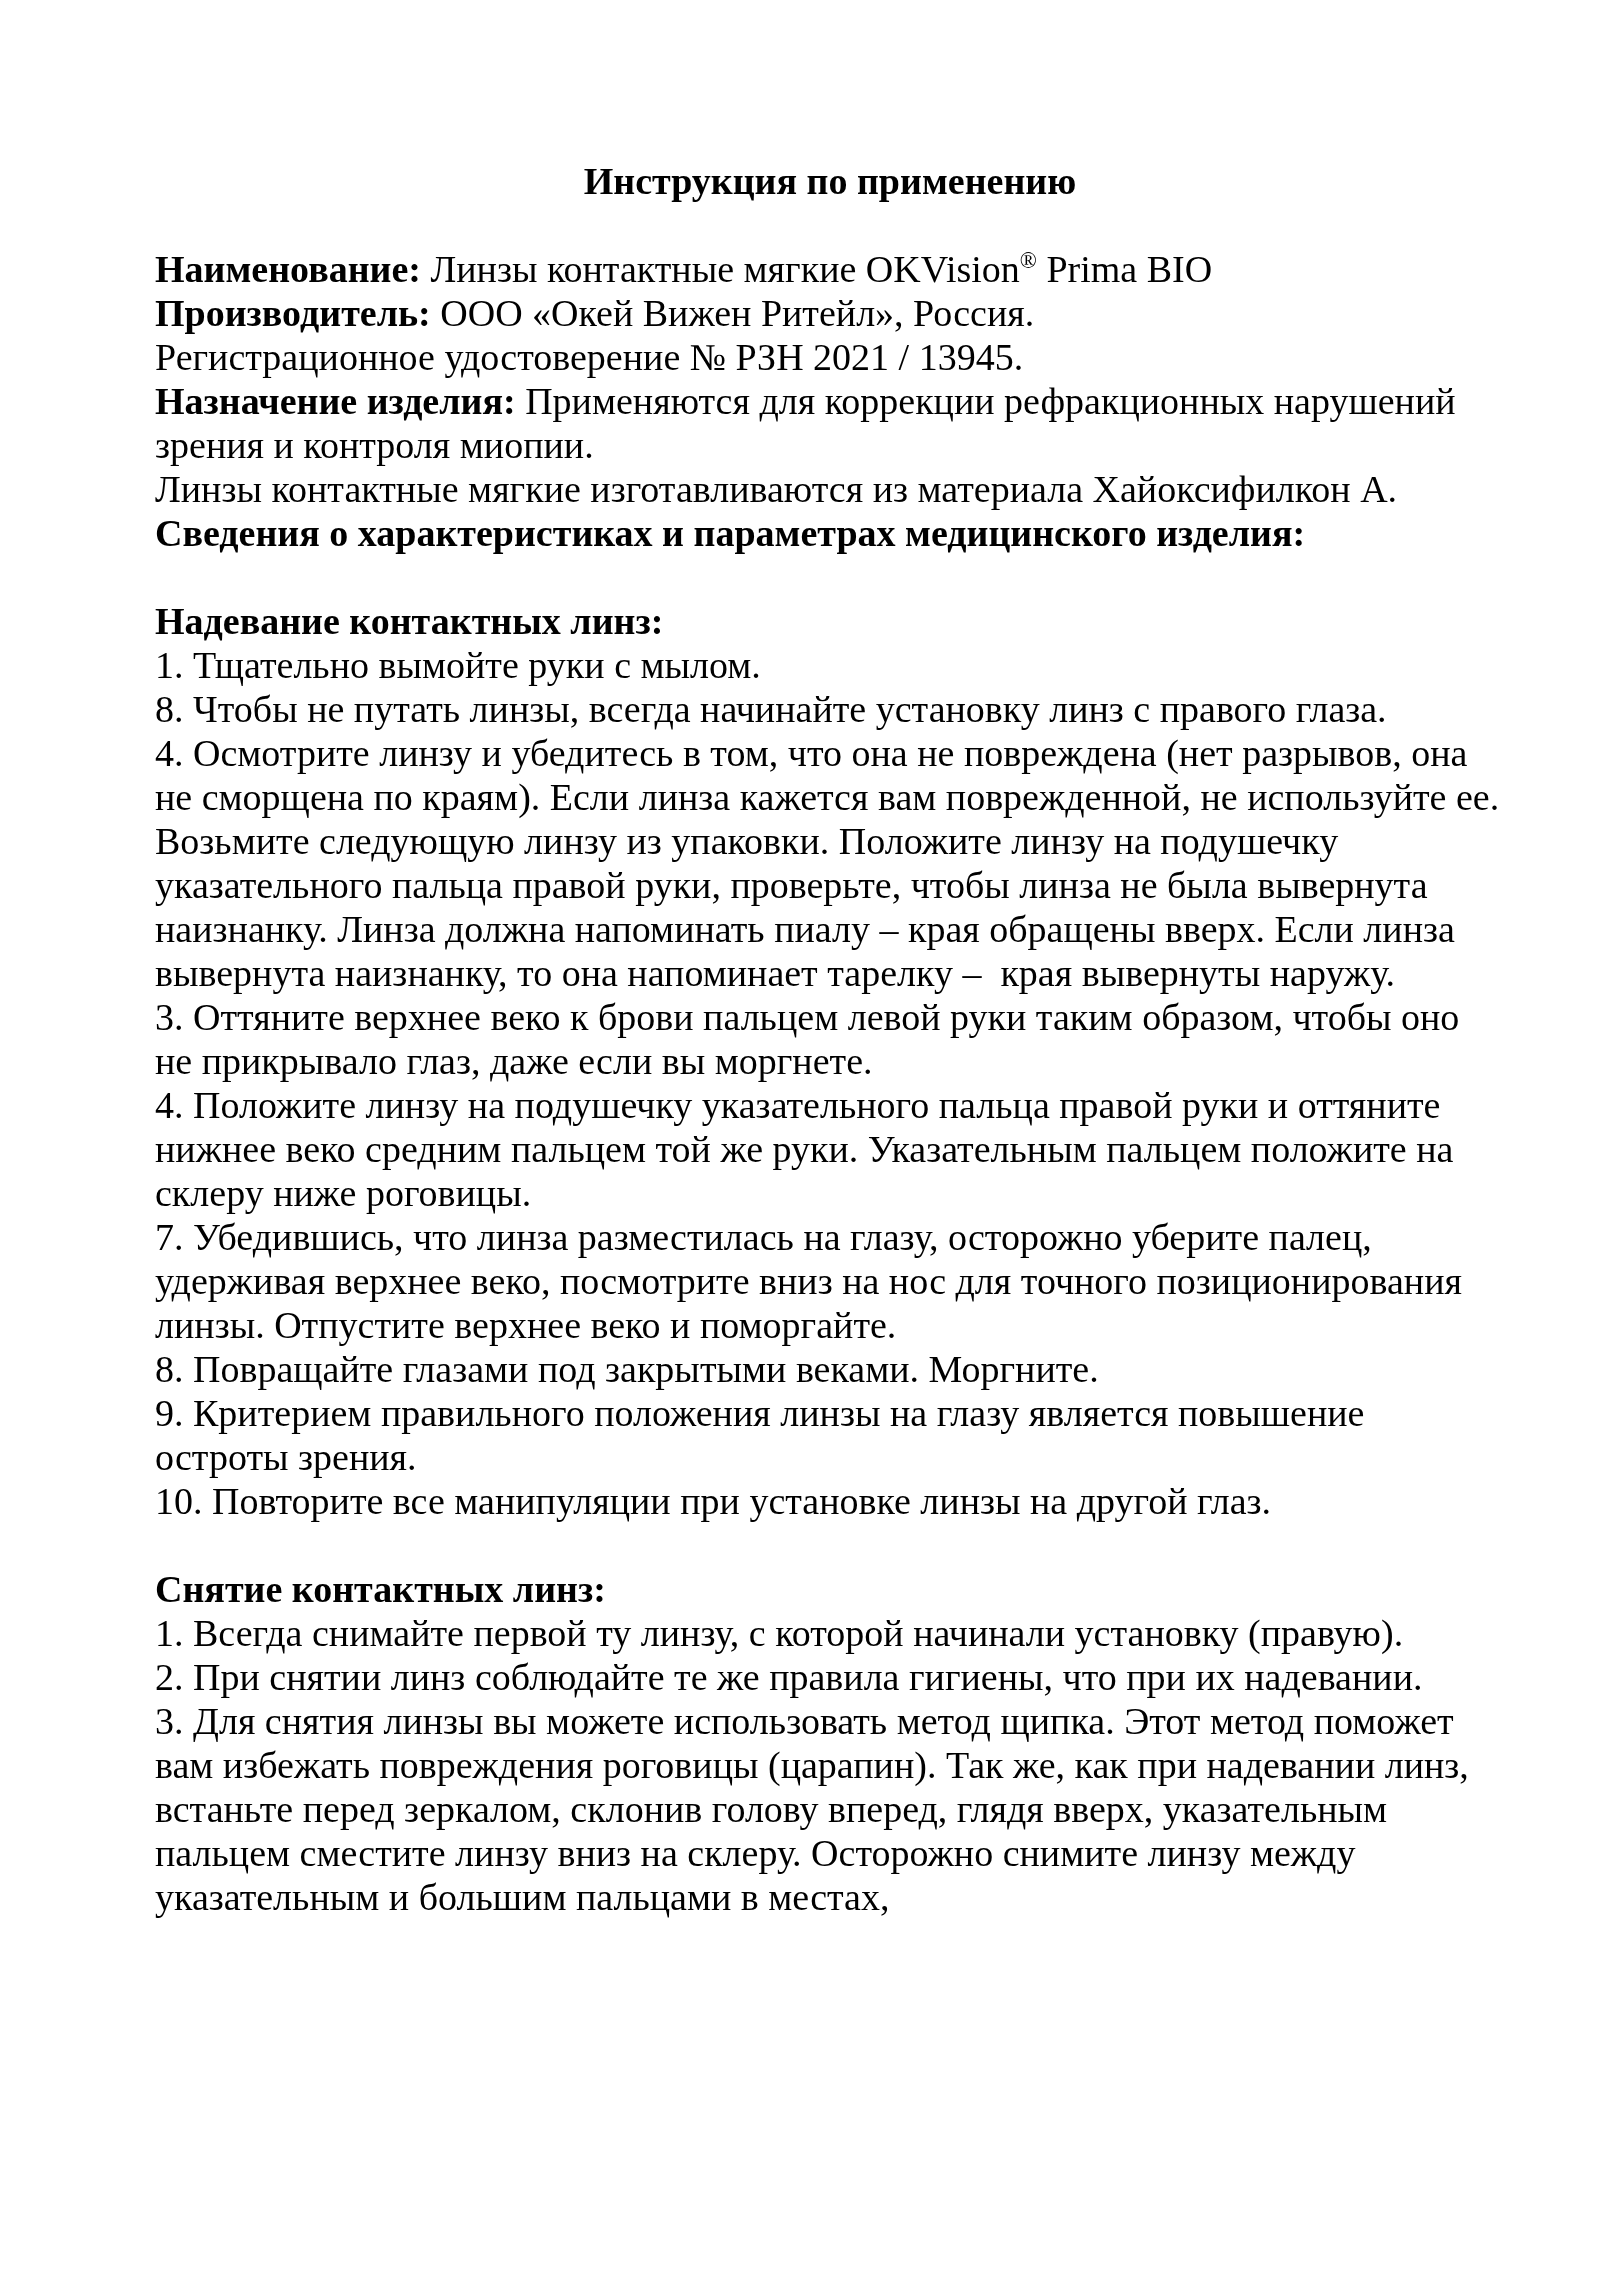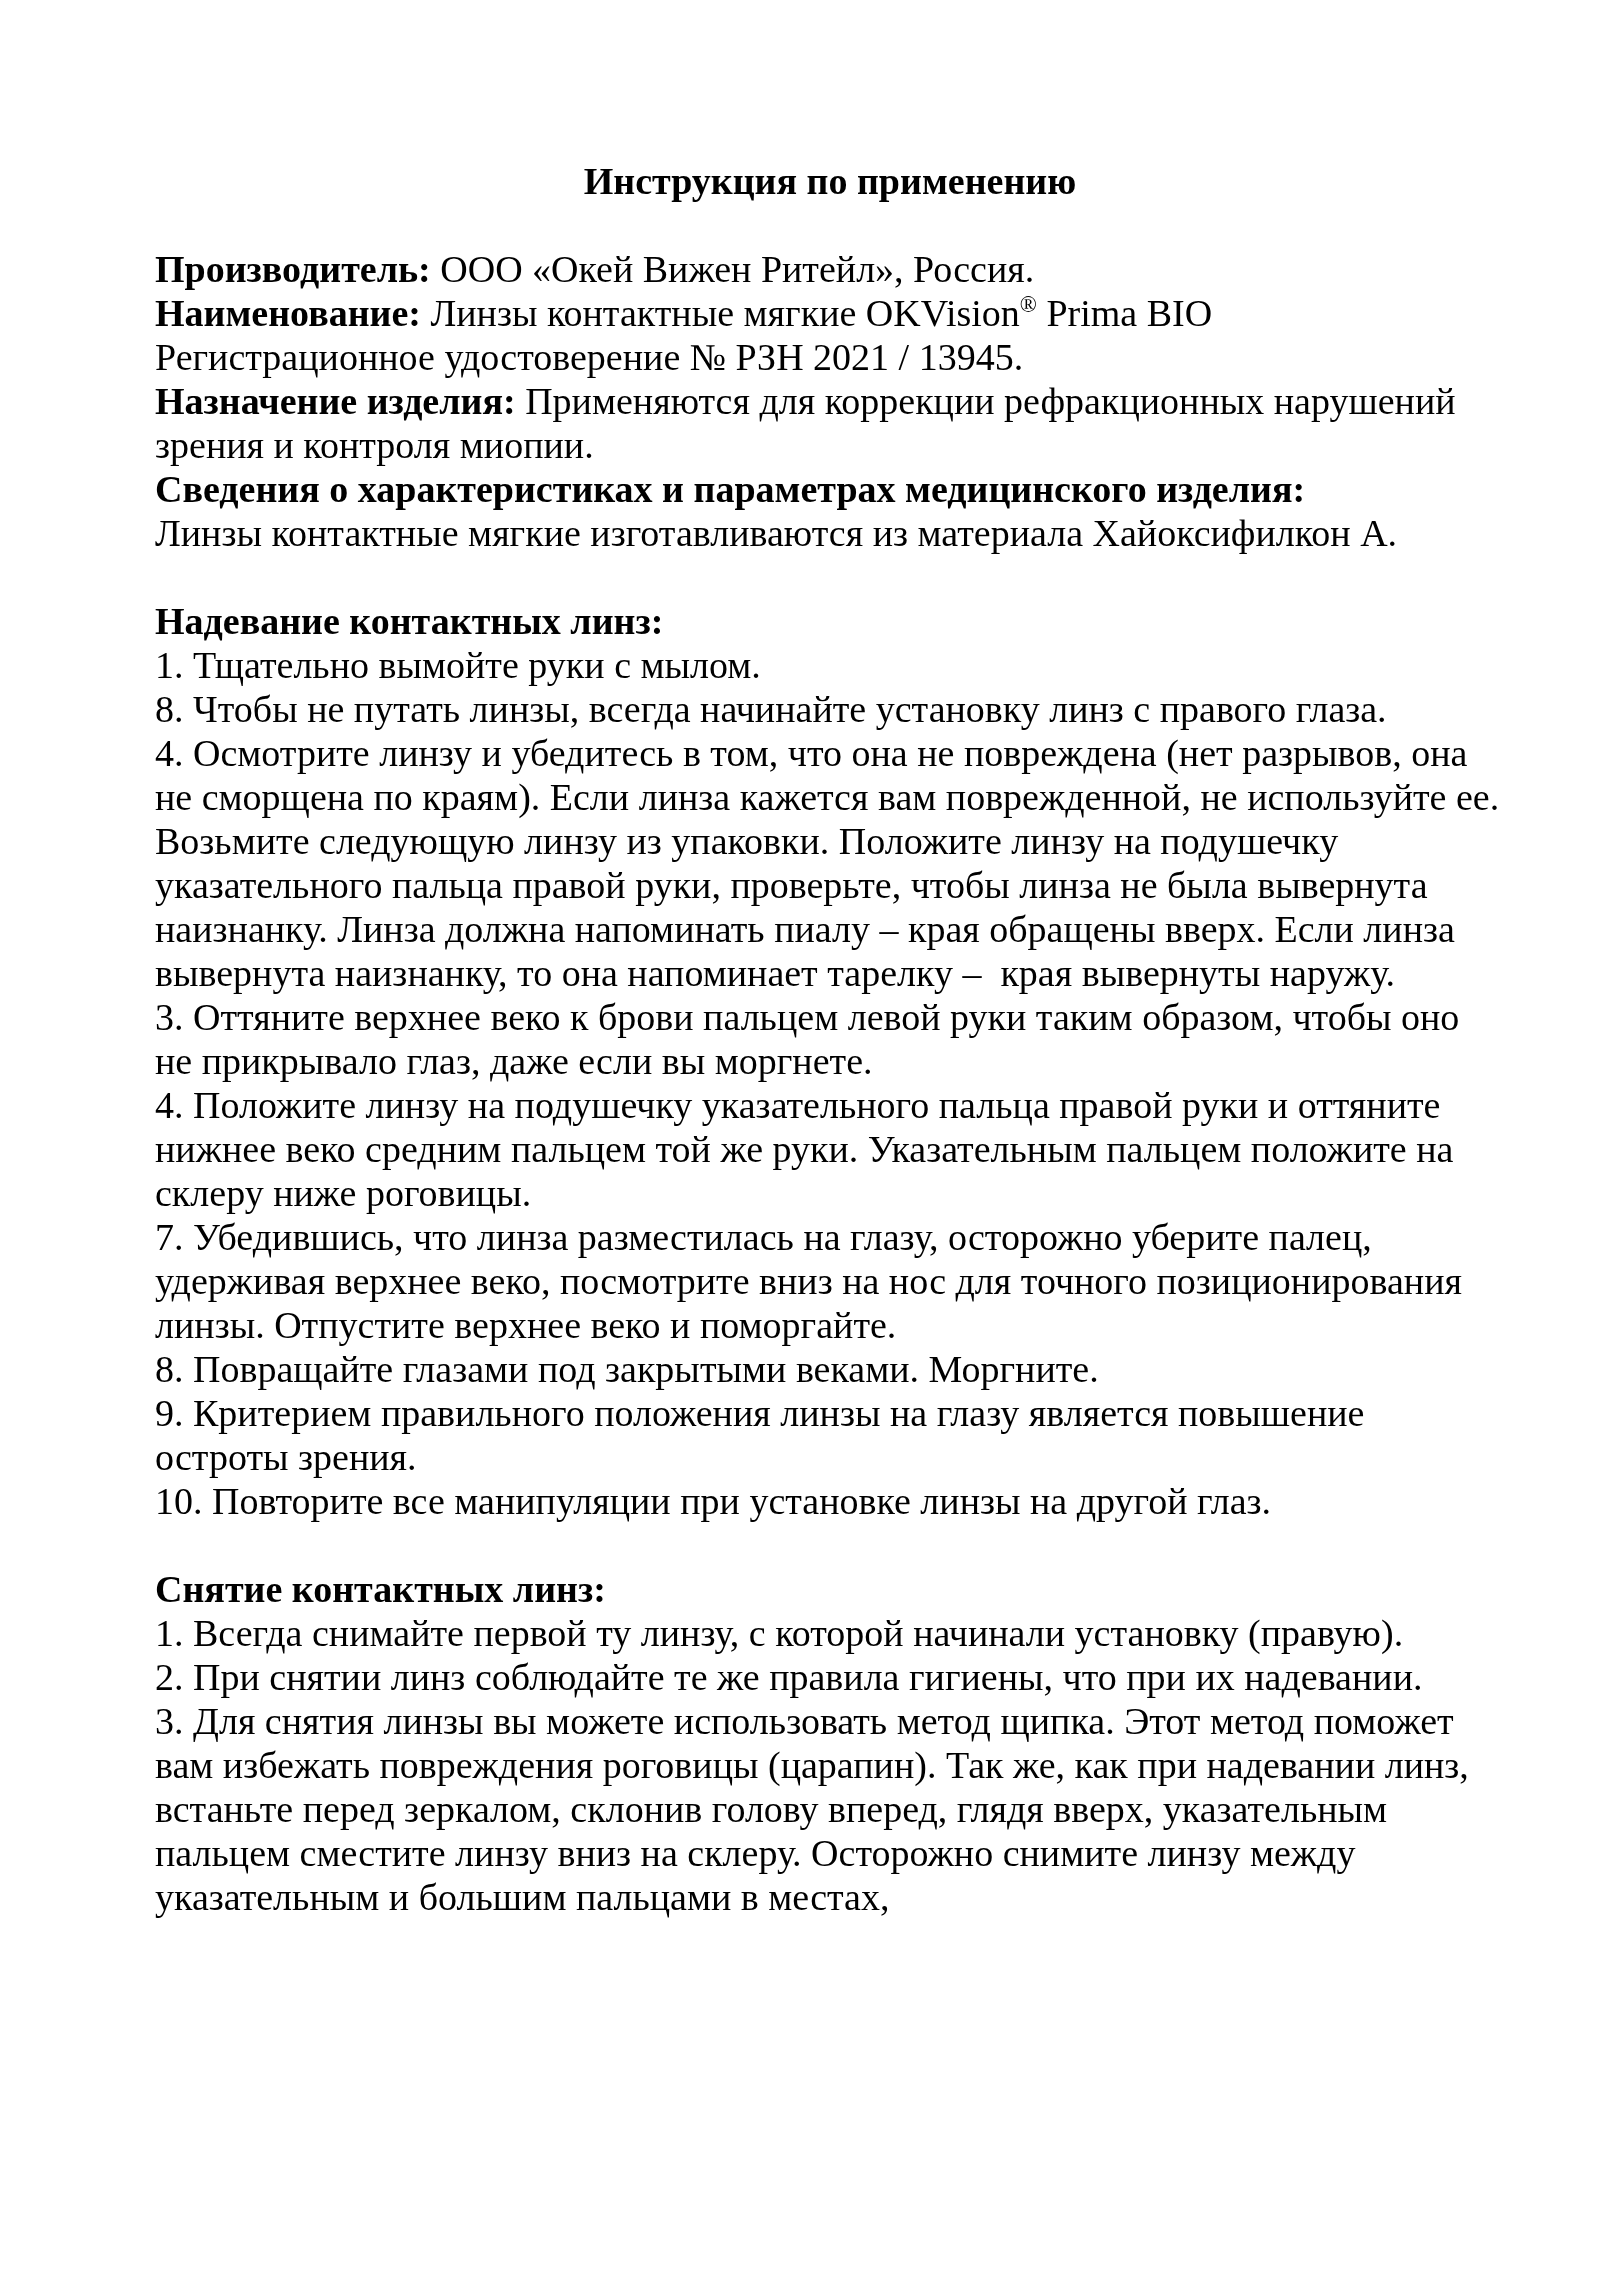--- a/index.html
+++ b/index.html
@@ -45,26 +45,26 @@
     margin: 0;
   }
 </style>
 </head>
 <body>
 
 <div class="page">
   <p class="doc-title">Инструкция по применению</p>
 
   <div id="intro">
+      <p class="para"><span class="b">Наименование: </span><span>Линзы контактные мягкие OKVision</span><sup class="reg">®</sup><span> Prima BIO</span></p>
       <p class="para"><span class="b">Производитель: </span><span>ООО «Окей Вижен Ритейл», Россия.</span></p>
-      <p class="para"><span class="b">Наименование: </span><span>Линзы контактные мягкие OKVision</span><sup class="reg">®</sup><span> Prima BIO</span></p>
       <p class="para"><span>Регистрационное удостоверение № РЗН 2021 / 13945.</span></p>
       <p class="para"><span class="b">Назначение изделия: </span><span>Применяются для коррекции рефракционных нарушений зрения и контроля миопии.</span></p>
+      <p class="para"><span>Линзы контактные мягкие изготавливаются из материала Хайоксифилкон А.</span></p>
       <p class="para"><span class="b">Сведения о характеристиках и параметрах медицинского изделия:</span></p>
-      <p class="para"><span>Линзы контактные мягкие изготавливаются из материала Хайоксифилкон А.</span></p>
     </div>
 
   <div id="sections">
       <div class="section">
         <p class="para section-heading">Надевание контактных линз:</p>
         <p class="para">1. Тщательно вымойте руки с мылом.</p>
         <p class="para">8. Чтобы не путать линзы, всегда начинайте установку линз с правого глаза.</p>
         <p class="para">4. Осмотрите линзу и убедитесь в том, что она не повреждена (нет разрывов, она не сморщена по краям). Если линза кажется вам поврежденной, не используйте ее. Возьмите следующую линзу из упаковки. Положите линзу на подушечку указательного пальца правой руки, проверьте, чтобы линза не была вывернута наизнанку. Линза должна напоминать пиалу – края обращены вверх. Если линза вывернута наизнанку, то она напоминает тарелку –  края вывернуты наружу.</p>
         <p class="para">3. Оттяните верхнее веко к брови пальцем левой руки таким образом, чтобы оно не прикрывало глаз, даже если вы моргнете.</p>
         <p class="para">4. Положите линзу на подушечку указательного пальца правой руки и оттяните нижнее веко средним пальцем той же руки. Указательным пальцем положите на склеру ниже роговицы.</p>

